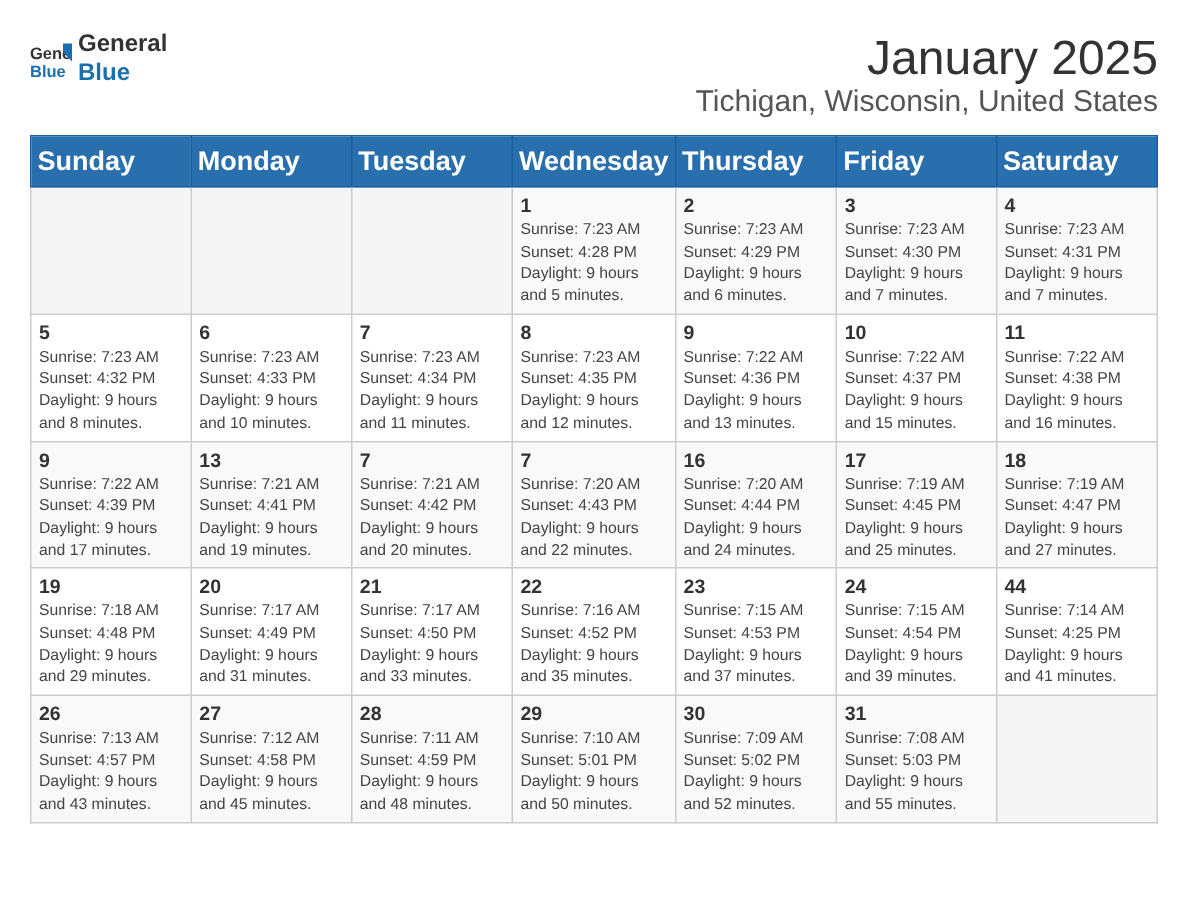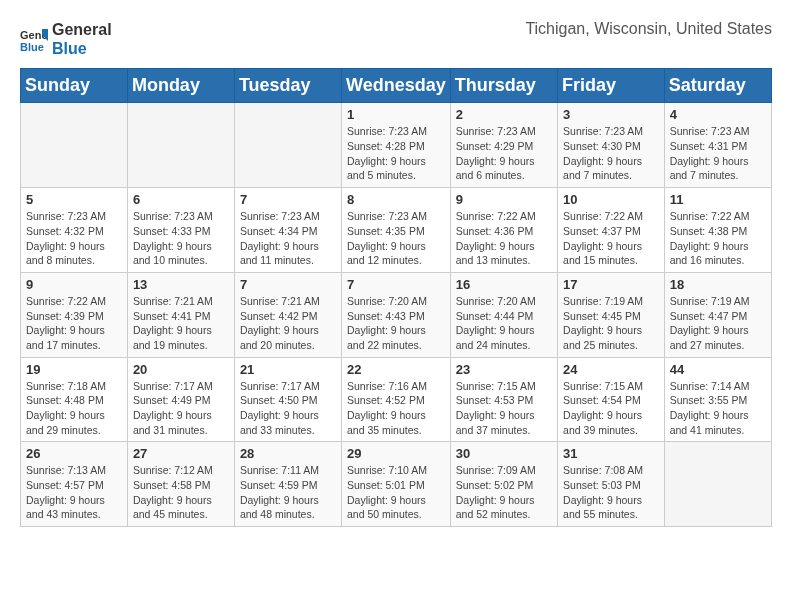--- a/index.html
+++ b/index.html
@@ -27,21 +27,21 @@
     }
     .title-area {
       text-align: right;
     }
     .month-title {
       font-size: 32px;
       color: #333;
       font-weight: normal;
     }
     .location-title {
-      font-size: 16px;
+      font-size: 20px;
       color: #555;
     }
     .calendar {
       width: 100%;
       border-collapse: collapse;
       border: 1px solid #ccc;
     }
     .calendar th {
       background-color: #2a6fad;
       color: #fff;
@@ -89,20 +89,21 @@
       <text x="0" y="14" font-size="11" font-weight="bold" fill="#333">General</text>
       <text x="0" y="26" font-size="11" font-weight="bold" fill="#1a6faf">Blue</text>
       <polygon points="22,4 28,4 28,16 22,10" fill="#1a6faf"></polygon>
     </svg>
     <div>
       <div style="font-size:16px;font-weight:bold;color:#333;line-height:1.2">General</div>
       <div style="font-size:16px;font-weight:bold;color:#1a6faf;line-height:1.2">Blue</div>
     </div>
   </div>
   <div class="title-area">
+    <div class="month-title">January 2025</div>
     <div class="location-title">Tichigan, Wisconsin, United States</div>
   </div>
 </div>
 
 <table class="calendar">
   <thead>
     <tr>
     <th>Sunday</th>
         <th>Monday</th>
         <th>Tuesday</th>
@@ -263,21 +264,21 @@
         </td>
         <td>
           <span class="day-num">24</span>
           <div class="day-info" style="white-space: pre-line;">Sunrise: 7:15 AM
 Sunset: 4:54 PM
 Daylight: 9 hours and 39 minutes.</div>
         </td>
         <td>
           <span class="day-num">44</span>
           <div class="day-info" style="white-space: pre-line;">Sunrise: 7:14 AM
-Sunset: 3:55 PM
+Sunset: 4:25 PM
 Daylight: 9 hours and 41 minutes.</div>
         </td>
       </tr>
       <tr>
         <td>
           <span class="day-num">26</span>
           <div class="day-info" style="white-space: pre-line;">Sunrise: 7:13 AM
 Sunset: 4:57 PM
 Daylight: 9 hours and 43 minutes.</div>
         </td>

